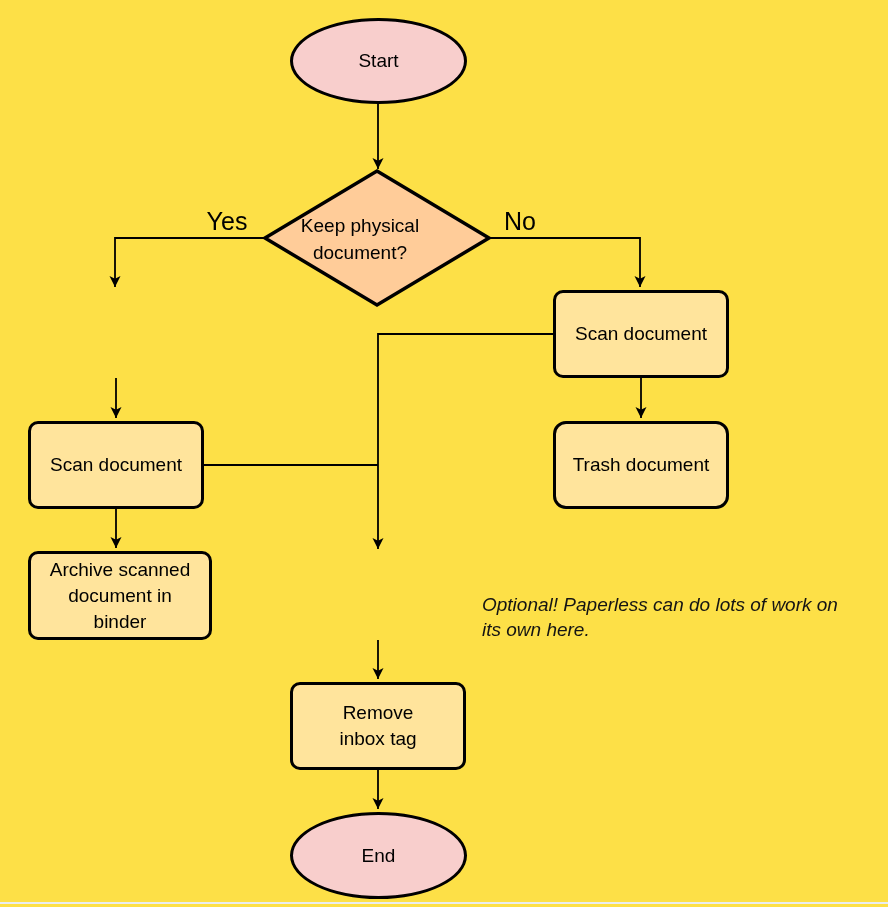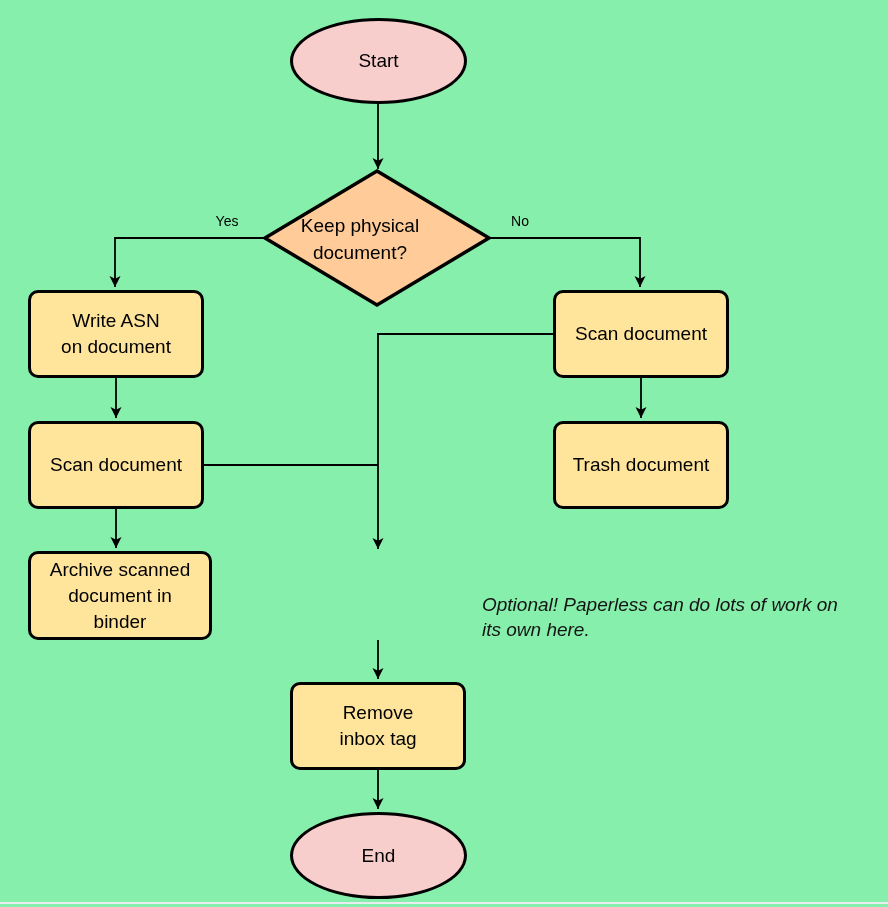--- a/index.html
+++ b/index.html
@@ -1,20 +1,20 @@
 <!DOCTYPE html>
 <html style="--terminator_fill: #F8CECC; --decision_fill: #FFCC99; --process_fill: #FFE49C; --stroke: #000000;"><head>
 <meta charset="utf-8">
 <style>
   html, body { margin: 0; padding: 0; background: #ffffff; }
   .canvas {
     position: relative;
     width: 888px;
     height: 907px;
-    background: #86efac;
+    background: #fde047;
     font-family: "Liberation Sans", sans-serif;
     color: #000000;
     overflow: hidden;
   }
   .edges-svg {
     position: absolute;
     left: 0; top: 0;
     width: 888px; height: 907px;
   }
   .node {
@@ -40,21 +40,21 @@
   }
   .decision-label {
     position: absolute;
     text-align: center;
     font-size: 19px;
     line-height: 27px;
     white-space: pre-line;
   }
   .edge-label {
     position: absolute;
-    font-size: 14px;
+    font-size: 25px;
     line-height: 22px;
     text-align: center;
   }
   .note {
     position: absolute;
     font-size: 19px;
     line-height: 25px;
     font-style: italic;
     white-space: pre-line;
     color: #141414;
@@ -94,32 +94,30 @@
     </g>
   </svg>
 
   <div class="node terminator" style="left:290px; top:18px; width:177px; height:86px;">Start</div>
 
   <div class="node terminator" style="left:290px; top:812px; width:177px; height:87px;">End</div>
 
   <div class="decision-label" style="left:274px; top:212px; width:172px;">Keep physical
 document?</div>
 
-  <div class="node process" style="left:28px; top:290px; width:176px; height:88px;">Write ASN
-on document</div>
 
   <div class="node process" style="left:28px; top:421px; width:176px; height:88px;">Scan document</div>
 
   <div class="node process" style="left:28px; top:551px; width:184px; height:89px;">Archive scanned
 document in
 binder</div>
 
   <div class="node process" style="left:553px; top:290px; width:176px; height:88px;">Scan document</div>
 
-  <div class="node process" style="left:553px; top:421px; width:176px; height:88px;">Trash document</div>
+  <div class="node process" style="left:553px; top:421px; width:176px; height:88px;border-radius:13px;">Trash document</div>
 
 
   <div class="node process" style="left:290px; top:682px; width:176px; height:88px;">Remove
 inbox tag</div>
 
   <div class="edge-label" style="left:203px; top:210px; width:48px;">Yes</div>
 
   <div class="edge-label" style="left:496px; top:210px; width:48px;">No</div>
 
   <div class="note" style="left:482px; top:592px; width:410px;">Optional! Paperless can do lots of work on

